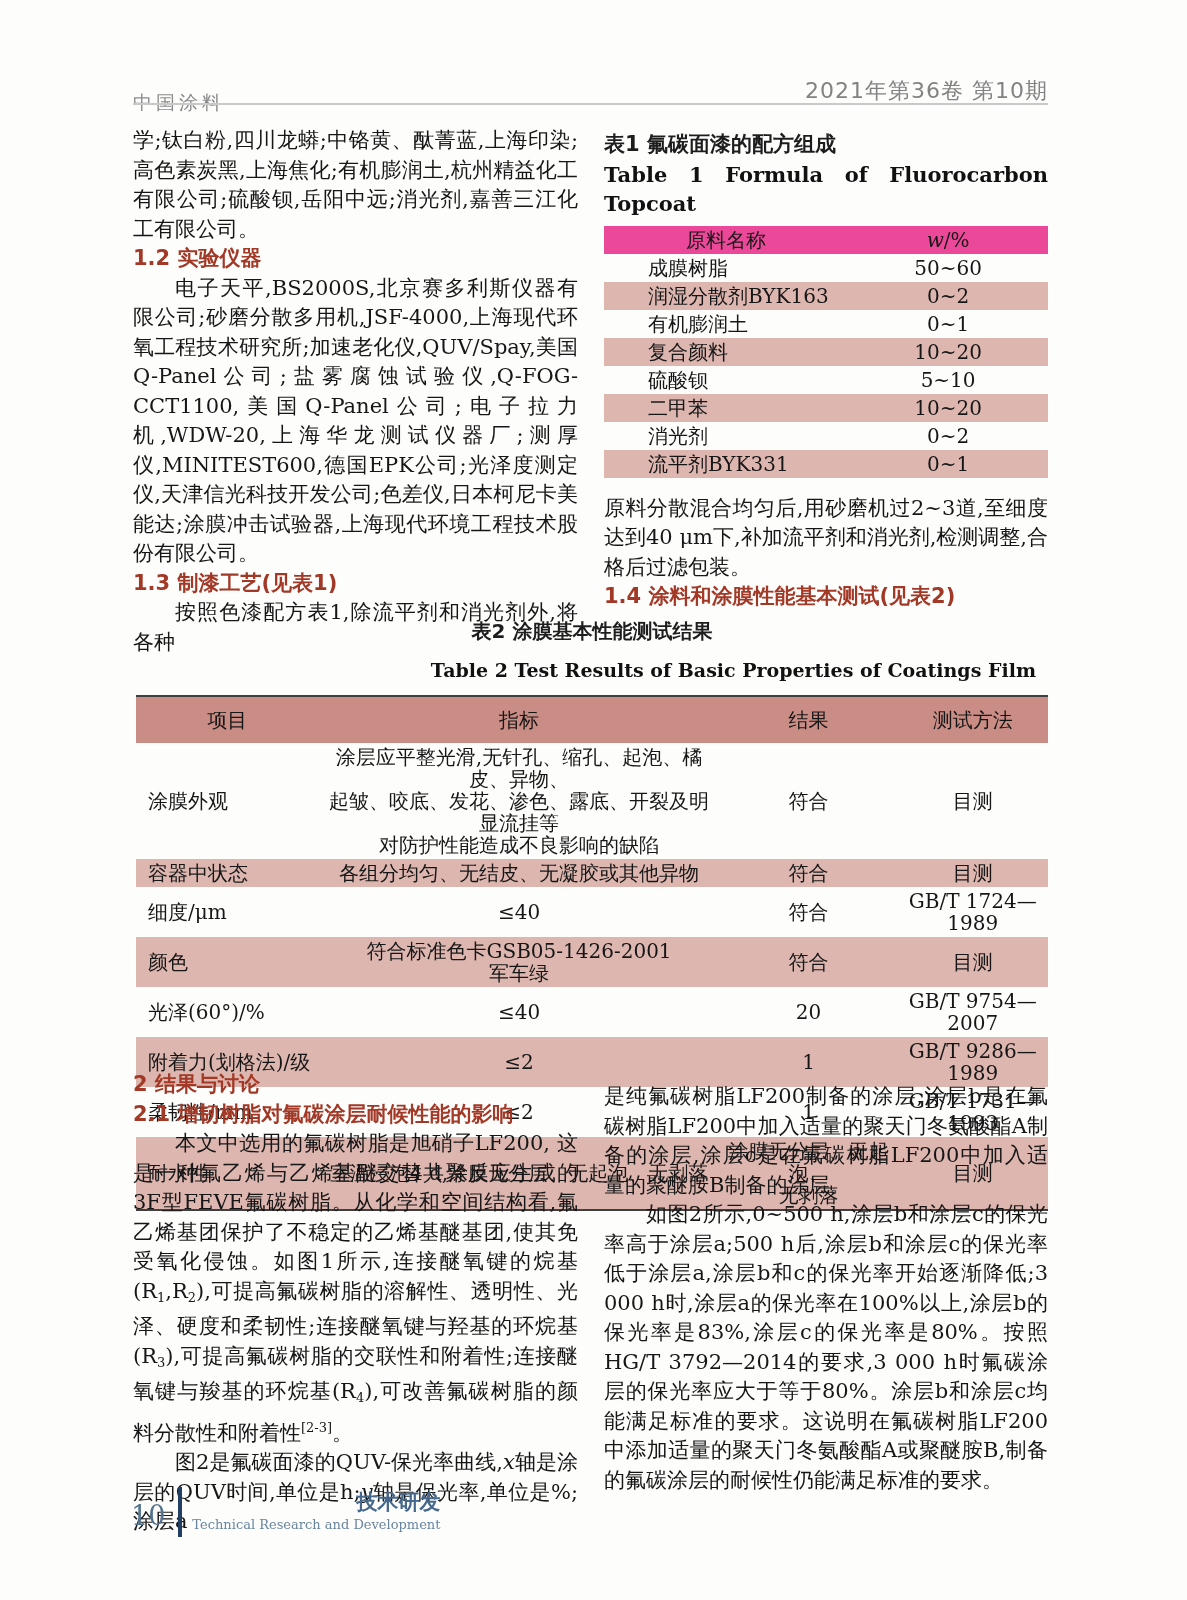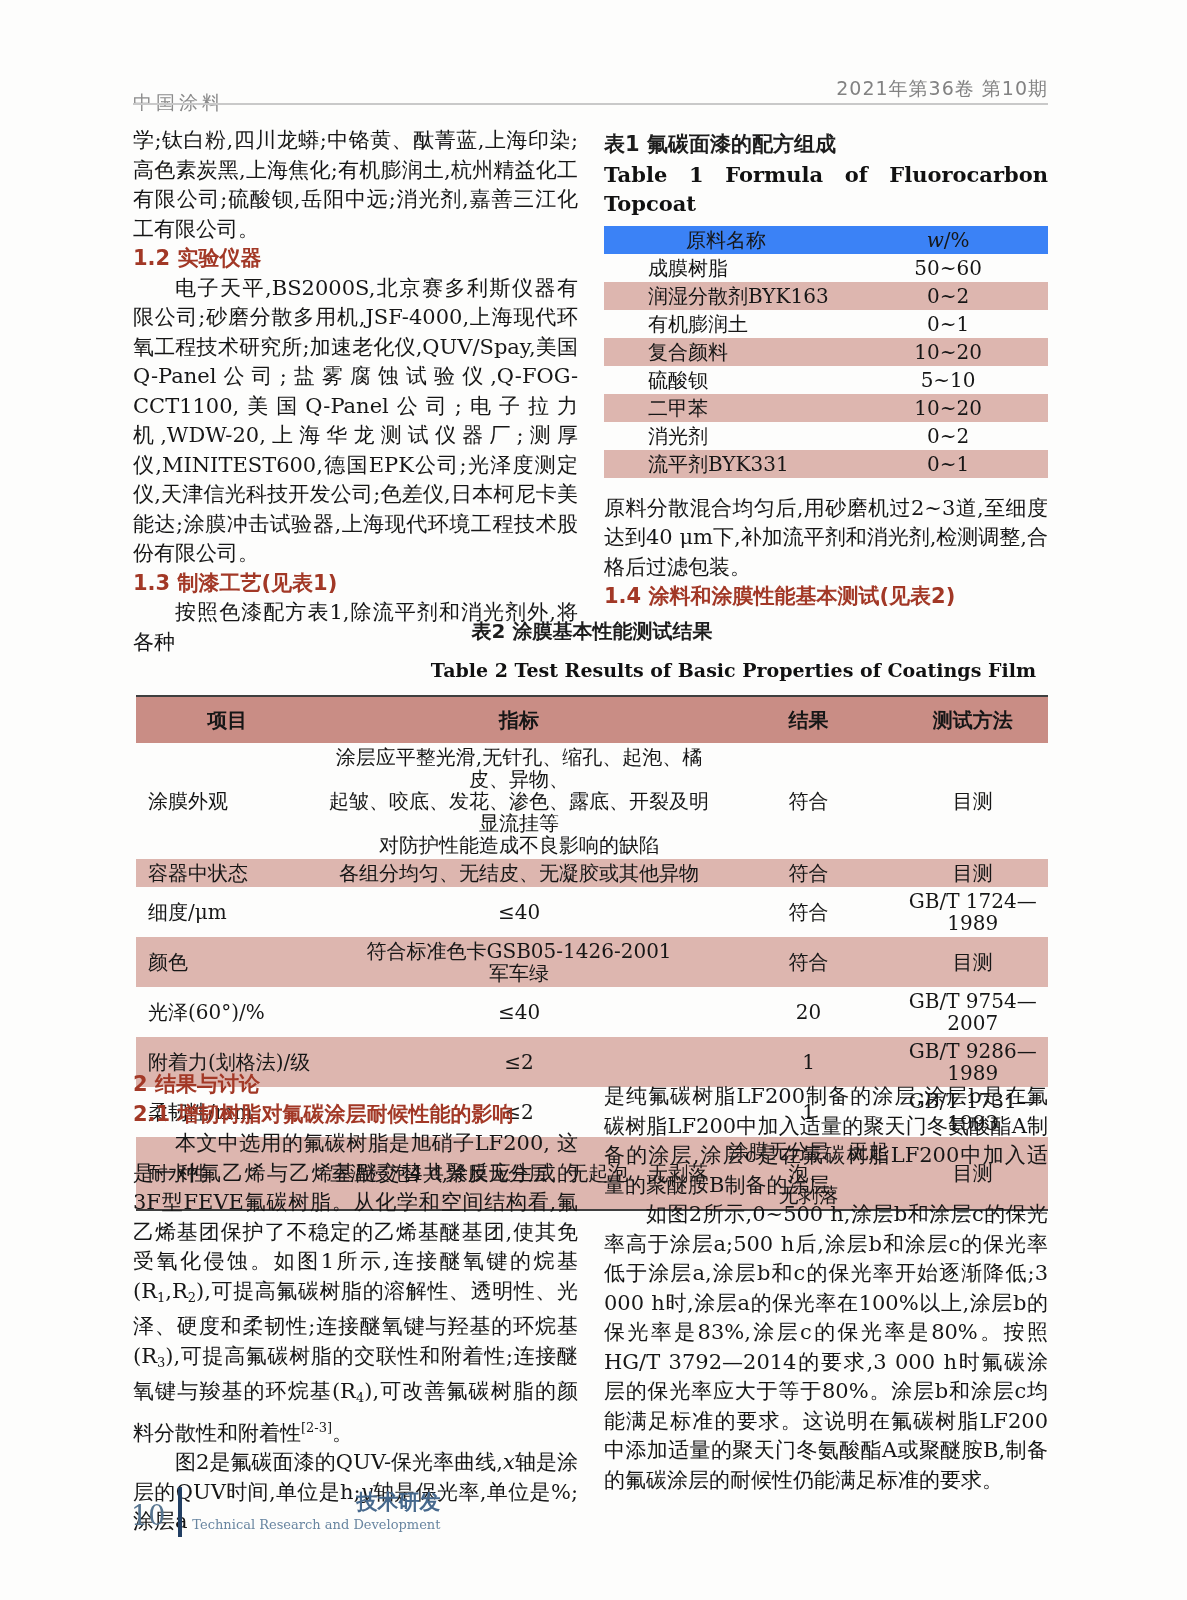--- a/index.html
+++ b/index.html
@@ -6,21 +6,21 @@
   html,body { margin:0; padding:0; background:#e8e8e8; }
   .page {
     position:relative; width:1187px; height:1600px; margin:0 auto;
     background:#fdfdfc; overflow:hidden;
     font-family:"DejaVu Serif","Liberation Serif",serif; color:#161616;
   }
   .sans { font-family:"DejaVu Sans","Liberation Sans",sans-serif; }
 
   
   .jheader-left  { position:absolute; left:133px; top:90px; font-size:19px; color:#8b8b8b; letter-spacing:4px; }
-  .jheader-right { position:absolute; right:139px; top:76px; font-size:19px; color:#828282; letter-spacing:1px; }
+  .jheader-right { position:absolute; right:139px; top:76px; font-size:22px; color:#828282; letter-spacing:1px; }
   .jheader-rule  { position:absolute; left:133px; top:103px; width:915px; height:2px; background:#c9c9c9; }
 
   
   .tcol p { margin:0; font-size:21px; line-height:29.5px; text-align:justify; }
   .tcol p.ind { text-indent:2em; }
   .h-red { font-family:"DejaVu Sans","Liberation Sans",sans-serif; font-weight:bold;
            color:#a23826; font-size:21px; line-height:29.5px; margin:0; text-align:left; }
   .col-left-top     { position:absolute; left:133px; top:126px;  width:445px; }
   .col-right-top    { position:absolute; left:604px; top:130px;  width:444px; }
   .col-left-bottom  { position:absolute; left:133px; top:1070px; width:445px; }
@@ -35,32 +35,32 @@
   .it { font-style:italic; }
 
   
   .cap-cn { font-family:"DejaVu Sans","Liberation Sans",sans-serif; font-weight:bold;
             font-size:20px; line-height:27px; text-align:center; color:#1d1d1d; margin:0; }
   .cap-en { font-weight:bold; font-size:19px; line-height:26px; text-align:right; color:#111; margin:12px; }
 
   
   table.t1 { width:100%; border-collapse:collapse; font-size:20px; margin-top:7px; }
   .t1 th, .t1 td { height:28px; padding:0; font-weight:normal; line-height:24px; }
-  .t1 thead tr { background:#3b82f6; }
+  .t1 thead tr { background:#ec4899; }
   .t1 tbody tr:nth-child(even) { background:#ddb6af; }
   .t1 .name  { text-align:left; padding-left:44px; }
   .t1 .val   { text-align:center; }
   .t1 th.name { text-align:center; padding-left:0; }
   .p-after-t1 { margin-top:16px !important; }
 
   
   .table2-block { position:absolute; left:136px; top:618px; width:912px; }
   table.t2 { width:100%; border-collapse:collapse; font-size:20px;
              border-top:2px solid #3f3f3f; border-bottom:2px solid #3f3f3f; margin-top:0; }
-  .t2 th { font-weight:bold; height:47px; padding:8px; }
+  .t2 th { font-weight:normal; height:47px; padding:8px; }
   .t2 thead tr { background:#c98d85; }
   .t2 tbody tr:nth-child(even) { background:#ddb6af; }
   .t2 td { text-align:center; line-height:22px; padding:3px 4px; vertical-align:middle; }
   .t2 td.item { text-align:left; padding-left:12px;margin-top:36px; }
   .t2 .pre { white-space:pre-line; }
 
   
   .pfooter { position:absolute; left:131px; top:1487px; display:flex; align-items:stretch; height:50px; }
   .pf-num  { font-size:27px; color:#56748f; align-self:flex-end; margin-bottom:6px; }
   .pf-bar  { width:4px; background:#223f63; margin:0 10px 0 13px; }

